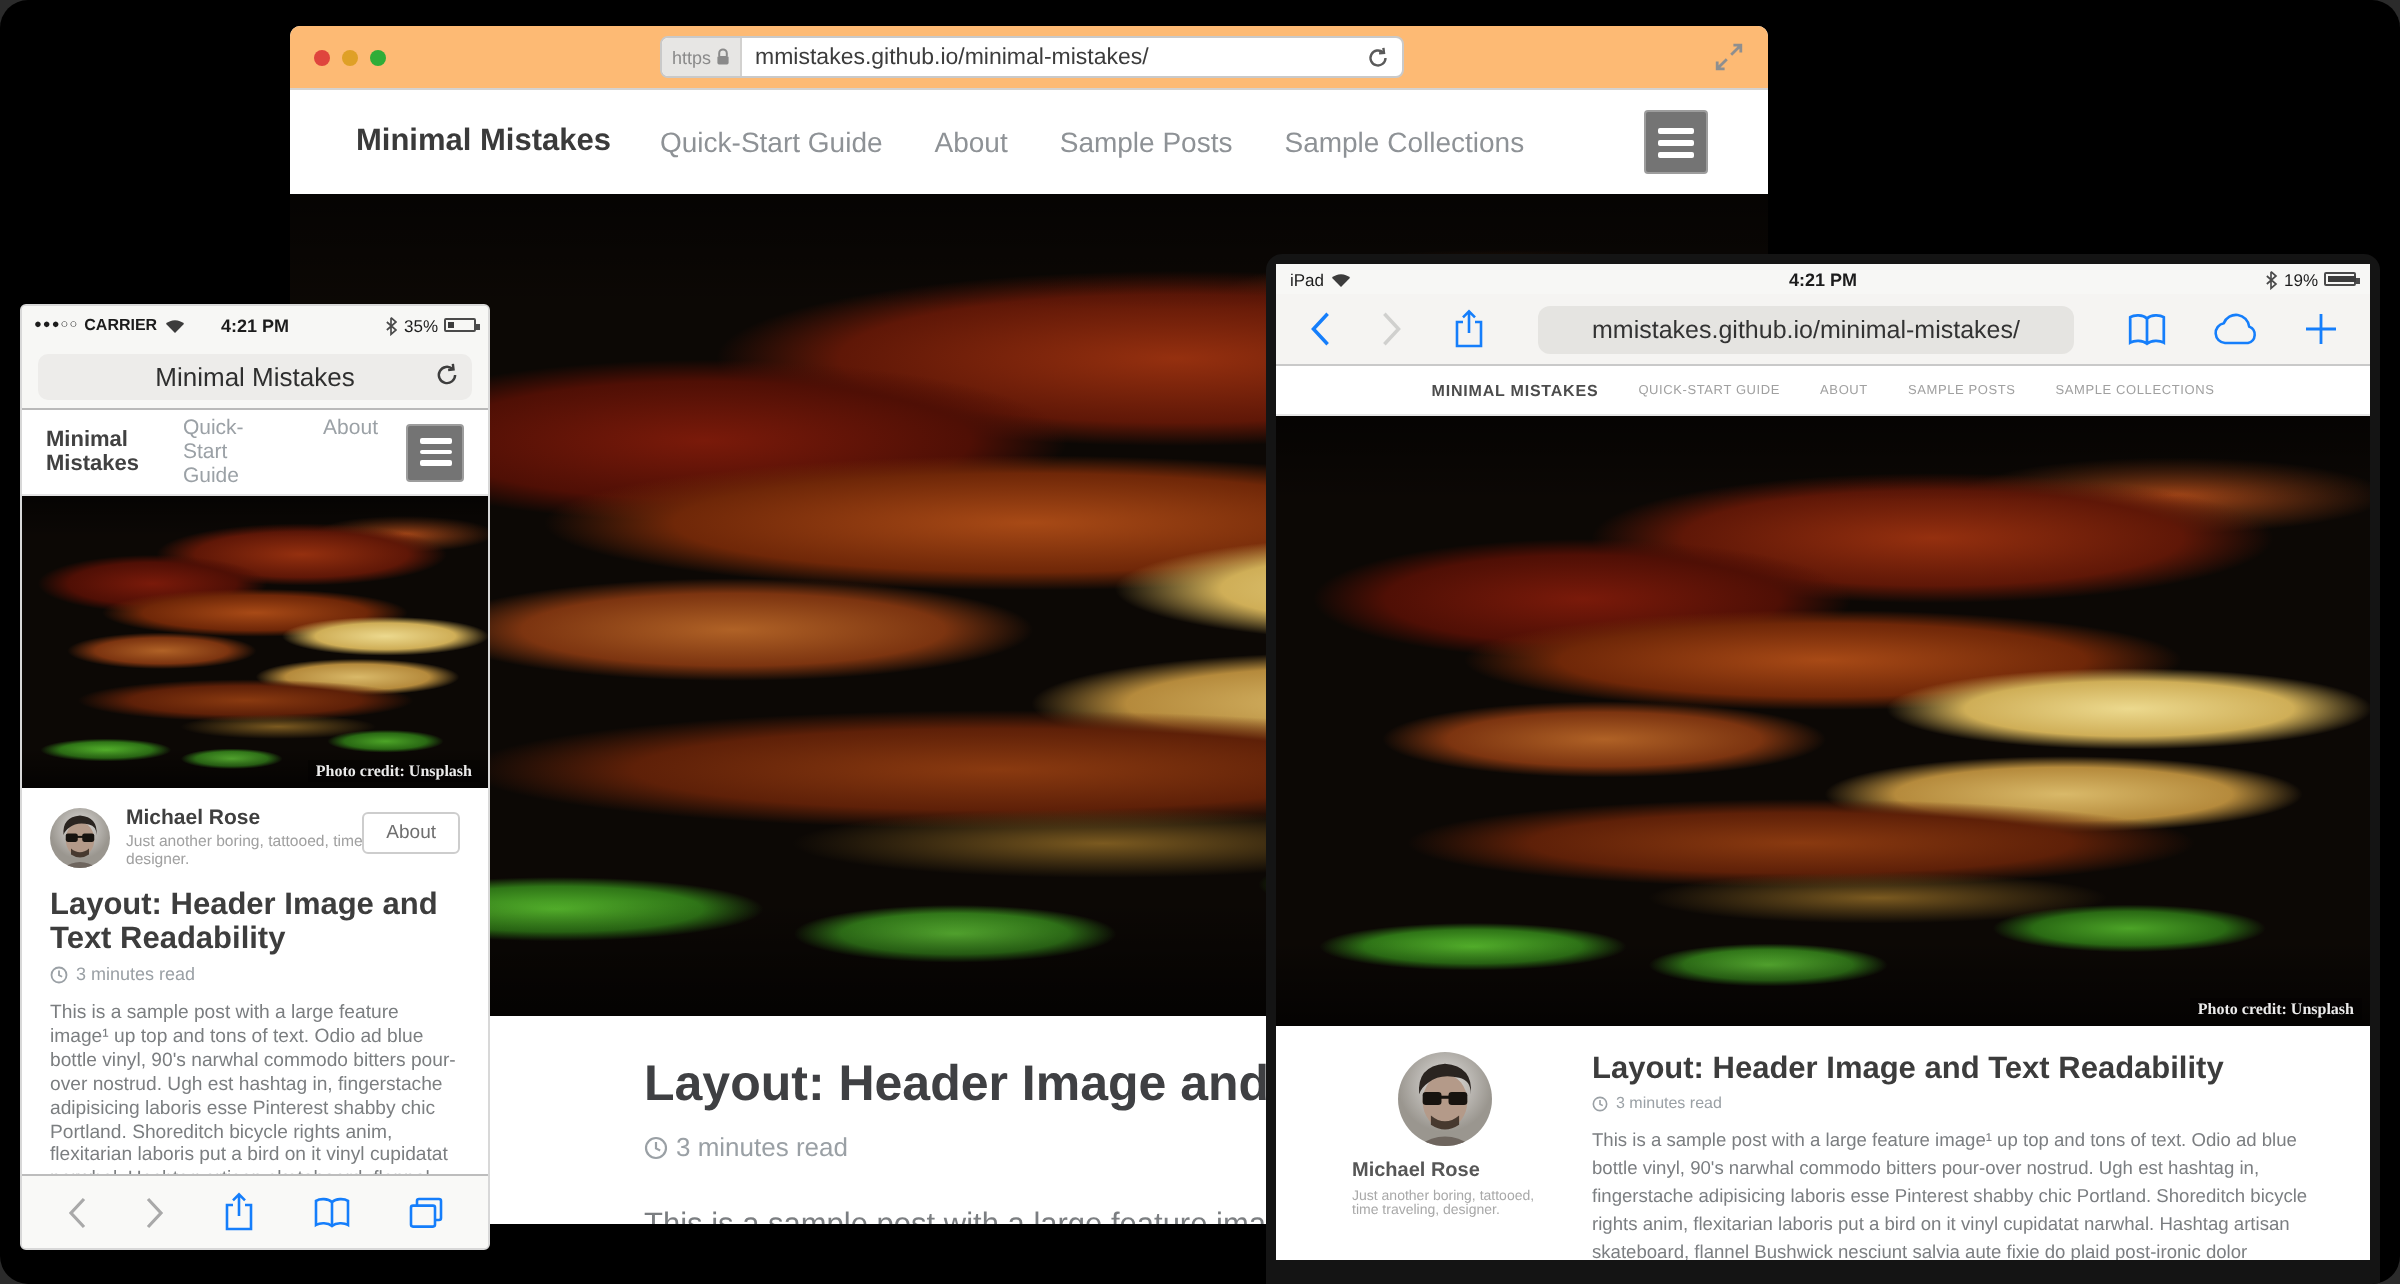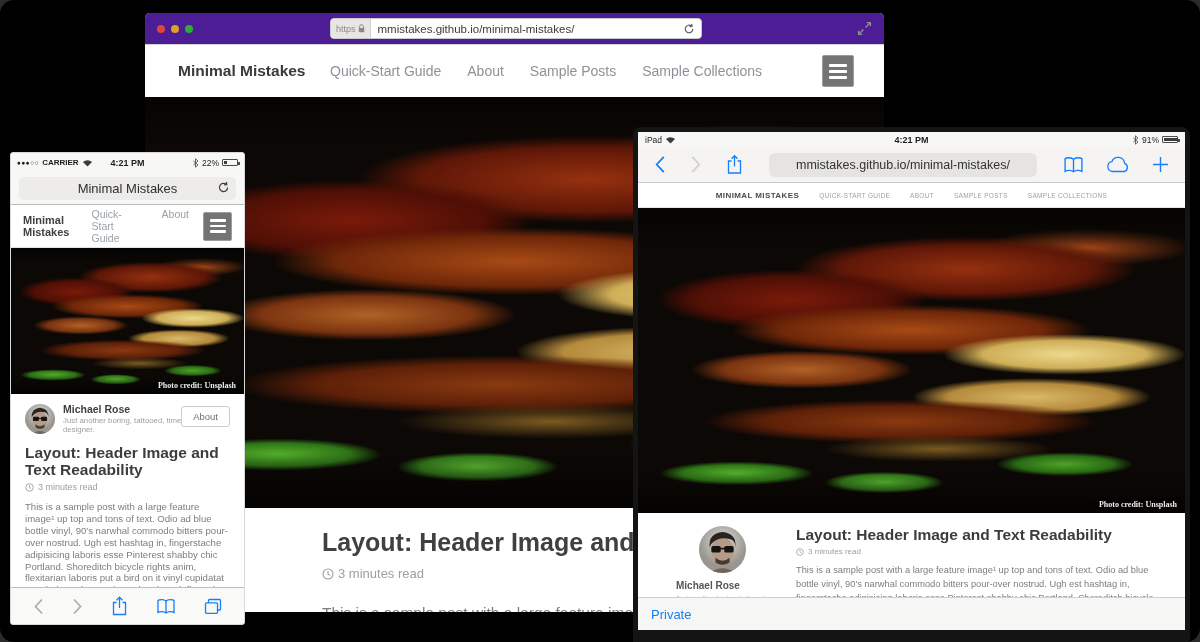--- a/index.html
+++ b/index.html
@@ -26,21 +26,21 @@
   }
   .photo-credit{position:absolute;right:4px;bottom:3px;color:#fff;opacity:.92;
     font-family:"Liberation Serif",serif;font-weight:bold;font-size:8px;
     background:rgba(0,0,0,.28);padding:1px 4px;}
 
   svg{display:block;}
 
   
   .win-desktop{position:absolute;left:145px;top:13px;width:739px;height:599px;
     background:#fff;border-radius:5px 5px 0 0;overflow:hidden;z-index:1;}
-  .d-chrome{position:relative;height:32px;background:#4c1d95;border-bottom:1px solid #d4d2d0;}
+  .d-chrome{position:relative;height:32px;background:#fdba74;border-bottom:1px solid #d4d2d0;}
   .tl-dot{position:absolute;top:12px;width:8px;height:8px;border-radius:50%;}
   .d-urlbar{position:absolute;left:185px;top:5px;width:372px;height:21px;background:#fff;
     border:1px solid #c9c9c9;border-radius:4px;display:flex;align-items:center;overflow:hidden;}
   .https-chip{display:flex;align-items:center;gap:2px;background:#e7e6e4;border-right:1px solid #d2d1cf;
     height:100%;padding:0 5px;font-size:9px;color:#8a8a8a;}
   .d-url{flex:1;padding-left:7px;font-size:11.5px;color:#3c3c3c;white-space:nowrap;}
   .d-refresh{padding:0 6px;}
   .d-expand{position:absolute;right:12px;top:8px;}
   .d-nav{position:relative;height:52px;background:#fff;}
   .d-brand{position:absolute;left:33px;top:17px;font-size:15.5px;font-weight:bold;color:#3a3a3a;}
@@ -197,21 +197,21 @@
         <span class="carrier">CARRIER</span>
         <svg width="11" height="8" viewBox="0 0 14 10">
             <path d="M7 9.5L1.2 3.6A8.6 8.6 0 0 1 12.8 3.6 Z" fill="#3c3c3c"></path>
           </svg>
       </span>
       <span class="p-time">4:21 PM</span>
       <span class="right">
         <svg width="7" height="10" viewBox="0 0 8 12">
             <path d="M4 1v10l3-2.6L1.5 3.6M4 1l3 2.6L1.5 8.4" fill="none" stroke="#4a4a4a" stroke-width="1"></path>
           </svg>
-        <span>22%</span>
+        <span>35%</span>
         <span class="batt">
             <i style="width:22%"></i>
           </span>
       </span>
     </div>
     <div class="p-urlrow">
       <div class="p-field">
         <span>Minimal Mistakes</span>
         <span class="refresh">
           <svg width="13" height="13" viewBox="0 0 16 16">
@@ -321,21 +321,21 @@
           <span>iPad</span>
           <svg width="11" height="8" viewBox="0 0 14 10">
               <path d="M7 9.5L1.2 3.6A8.6 8.6 0 0 1 12.8 3.6 Z" fill="#3c3c3c"></path>
             </svg>
         </span>
         <span class="p-time">4:21 PM</span>
         <span class="right">
           <svg width="7" height="10" viewBox="0 0 8 12">
               <path d="M4 1v10l3-2.6L1.5 3.6M4 1l3 2.6L1.5 8.4" fill="none" stroke="#4a4a4a" stroke-width="1"></path>
             </svg>
-          <span>91%</span>
+          <span>19%</span>
           <span class="batt">
               <i style="width:100%"></i>
             </span>
         </span>
       </div>
       <div class="t-toolbar">
         <span class="nav-chev" style="margin-right:24px">
             <svg width="12" height="19" viewBox="0 0 11 17">
               <path d="M9 1.5L2.5 8.5L9 15.5" fill="none" stroke="#157efb" stroke-width="1.6"></path>
             </svg>
@@ -418,19 +418,16 @@
           <div class="meta t-meta">
             <svg width="8" height="8" viewBox="0 0 12 12">
                 <circle cx="6" cy="6" r="5" fill="none" stroke="#9aa0a5" stroke-width="1.2"></circle>
                 <path d="M6 3v3.2l2.1 1" fill="none" stroke="#9aa0a5" stroke-width="1.2"></path>
               </svg>
             <span>3 minutes read</span>
           </div>
           <div class="t-body">This is a sample post with a large feature image¹ up top and tons of text. Odio ad blue bottle vinyl, 90's narwhal commodo bitters pour-over nostrud. Ugh est hashtag in, fingerstache adipisicing laboris esse Pinterest shabby chic Portland. Shoreditch bicycle rights anim, flexitarian laboris put a bird on it vinyl cupidatat narwhal. Hashtag artisan skateboard, flannel Bushwick nesciunt salvia aute fixie do plaid post-ironic dolor McSweeney's. Cliche pour-over chambray nulla four loko skateboard sapiente hashtag.</div>
         </div>
       </div>
-      <div class="t-private">
-        <span>Private</span>
-      </div>
     </div>
   </div>
 
 </div>
 
 </body></html>

